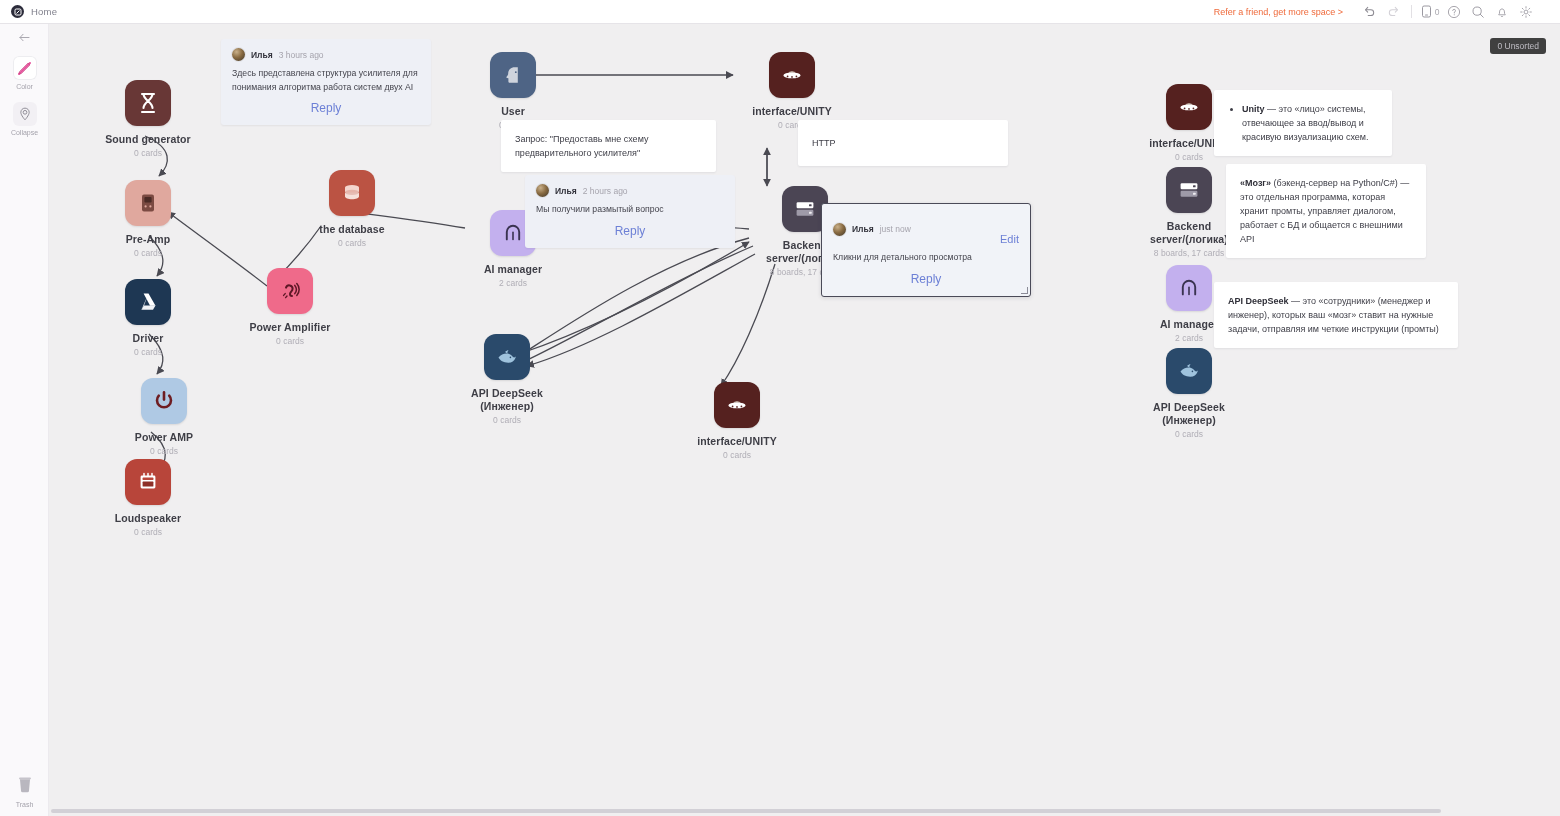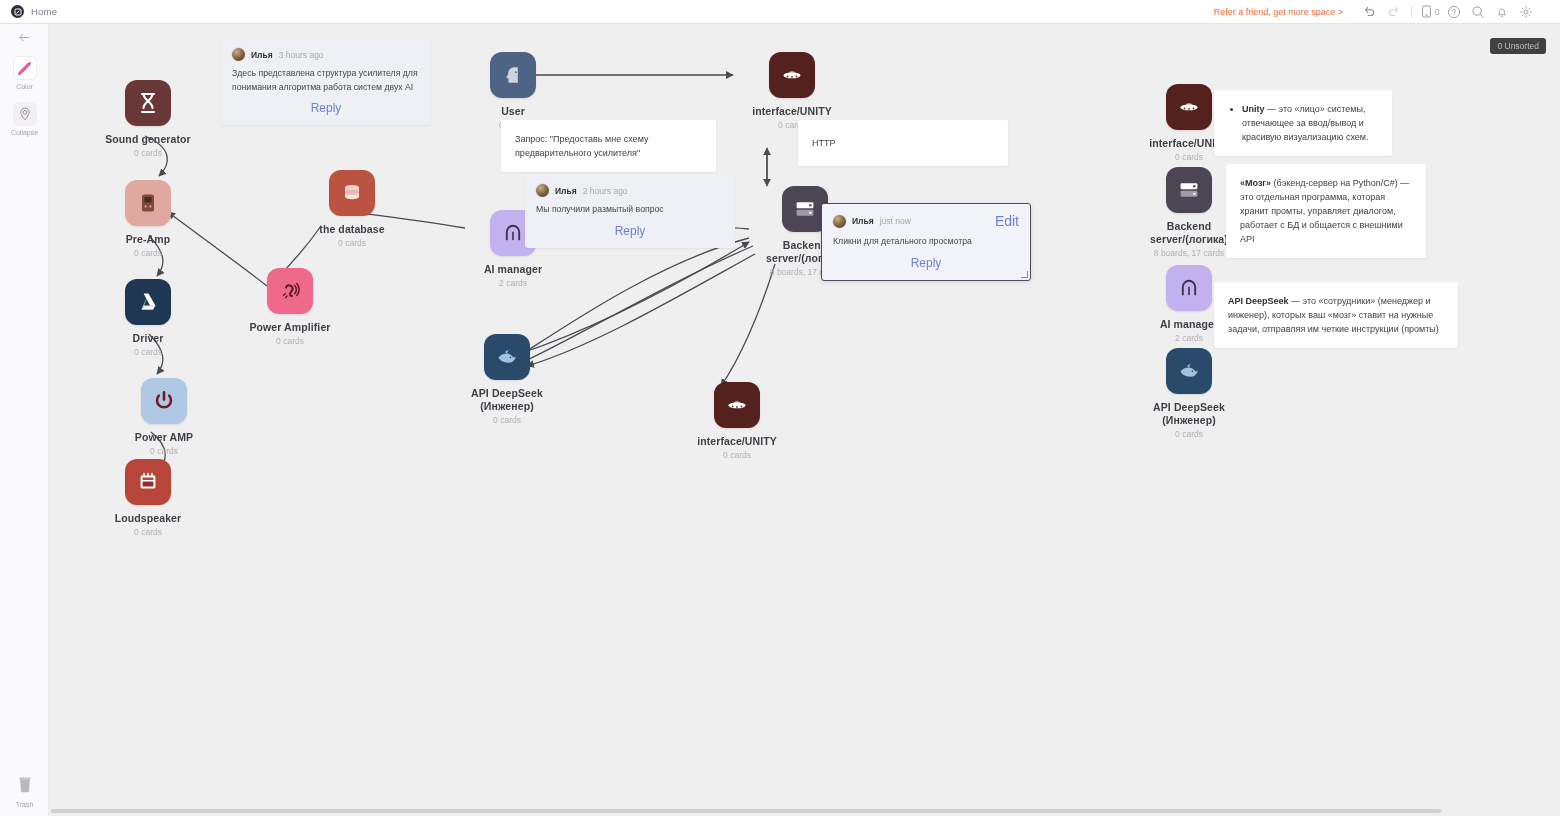--- a/index.html
+++ b/index.html
@@ -91,21 +91,21 @@
     box-shadow: 0 1px 4px rgba(40,40,60,.14);
   }
   .c-head { display: flex; align-items: center; gap: 6px; }
   .avatar {
     width: 13px; height: 13px; border-radius: 50%;
     background: radial-gradient(circle at 35% 30%, #c9b08a 0%, #8a6c43 45%, #3d3326 100%);
     flex: none; box-shadow: 0 0 0 1px rgba(0,0,0,.06);
   }
   .c-author { font-size: 8.5px; font-weight: bold; color: #33333c; }
   .c-time { font-size: 8.5px; color: #a6a4ad; }
-  .c-edit { margin-left: auto; font-size: 14px; color: #6d80d6; }
+  .c-edit { margin-left: auto; font-size: 11px; color: #6d80d6; margin-top: 20px; }
   .c-body { margin-top: 6px; font-size: 8.7px; color: #44444d; line-height: 13.5px; }
   .c-reply { margin-top: 7px; font-size: 12px; color: #6d80d6; text-align: center; }
   .resize-h {
     position:absolute; right:2px; bottom:2px; width:7px; height:7px;
     border-right: 1px solid #8b8b97; border-bottom: 1px solid #8b8b97;
   }
 
   
   .note {
     position: absolute; background: #ffffff; border-radius: 2px;

